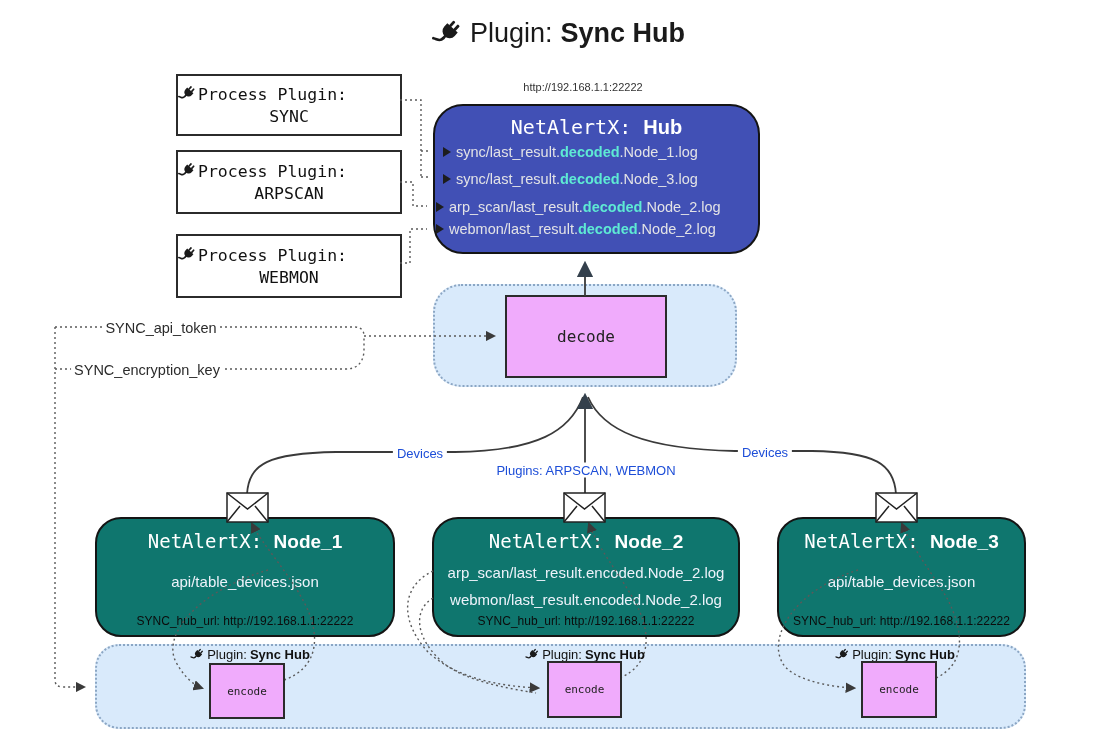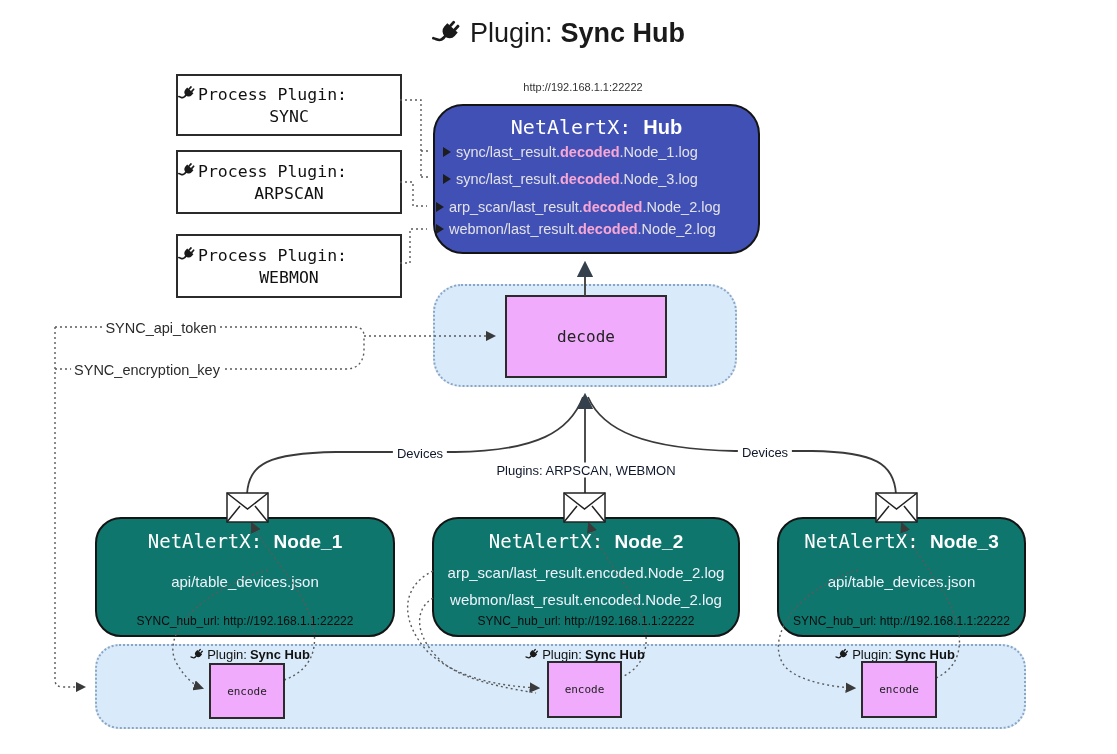--- a/index.html
+++ b/index.html
@@ -16,37 +16,37 @@
         font-family:"DejaVu Sans Mono",monospace;font-size:16.5px;color:#111;
         display:flex;flex-direction:column;justify-content:center;gap:3px;}
   .pbox .l1{display:flex;align-items:center;gap:2px;}
   
   .hub{background:#4150b5;border:2px solid #141414;border-radius:30px;color:#fff;padding-left:24px;}
   .hub-title{position:absolute;top:9px;left:0;width:100%;text-align:center;
              font-family:"DejaVu Sans Mono",monospace;font-size:20px;color:#fff;}
   .hub-title .bold,.node-title .bold{font-family:"Liberation Sans",sans-serif;font-weight:700;}
   .hub-row{position:absolute;display:flex;align-items:center;gap:5px;
            font-size:14.5px;color:#e3e3e6;white-space:nowrap;}
-  .hub-row b{color:#f9a8d4;text-align:right;}
+  .hub-row b{color:#5eead4;text-align:right;}
   .tri{width:0;height:0;border-left:8px solid #1d1d1d;
        border-top:5px solid transparent;border-bottom:5px solid transparent;flex:0 0 auto;}
   .small-url{font-size:11px;color:#333;text-align:center;}
   
   .lightbox{background:#d9eafb;border:2px dotted #8ba6c4;border-radius:24px;}
   .wbox{background:#f0abfc;border:2px solid #2b2b2b;display:flex;align-items:center;
         justify-content:center;font-family:"DejaVu Sans Mono",monospace;color:#222;}
   
   .node{background:#0f766e;border:2px solid #141414;border-radius:26px;color:#fff;}
   .node-title{position:absolute;top:11px;left:0;width:100%;text-align:center;
               font-family:"DejaVu Sans Mono",monospace;font-size:19px;color:#fff;}
   .node-file{position:absolute;left:0;width:100%;text-align:center;font-size:15px;color:#eef3fb;}
   .node-url{position:absolute;bottom:7px;left:0;width:100%;text-align:center;
             font-size:12px;color:#0c0c0c;}
   
-  .edge-label{background:#fff;padding:0 4px;font-size:13px;color:#0f172a;white-space:nowrap;
+  .edge-label{background:#fff;padding:0 4px;font-size:13px;color:#1d4ed8;white-space:nowrap;
               transform:translate(-50%,-50%);}
   .key-label{background:#fff;padding:0 3px;font-size:14.5px;color:#2b2b2b;white-space:nowrap;
              transform:translate(-50%,-50%);}
   .enc-label{display:flex;align-items:center;justify-content:center;gap:3px;
              font-size:13px;color:#111;transform:translateX(-50%);white-space:nowrap;}
   .enc-label .bold{font-weight:700;}
   .overlay{position:absolute;inset:0;pointer-events:none;z-index:5;}
   .z6{z-index:6;}
 </style>
 </head>

